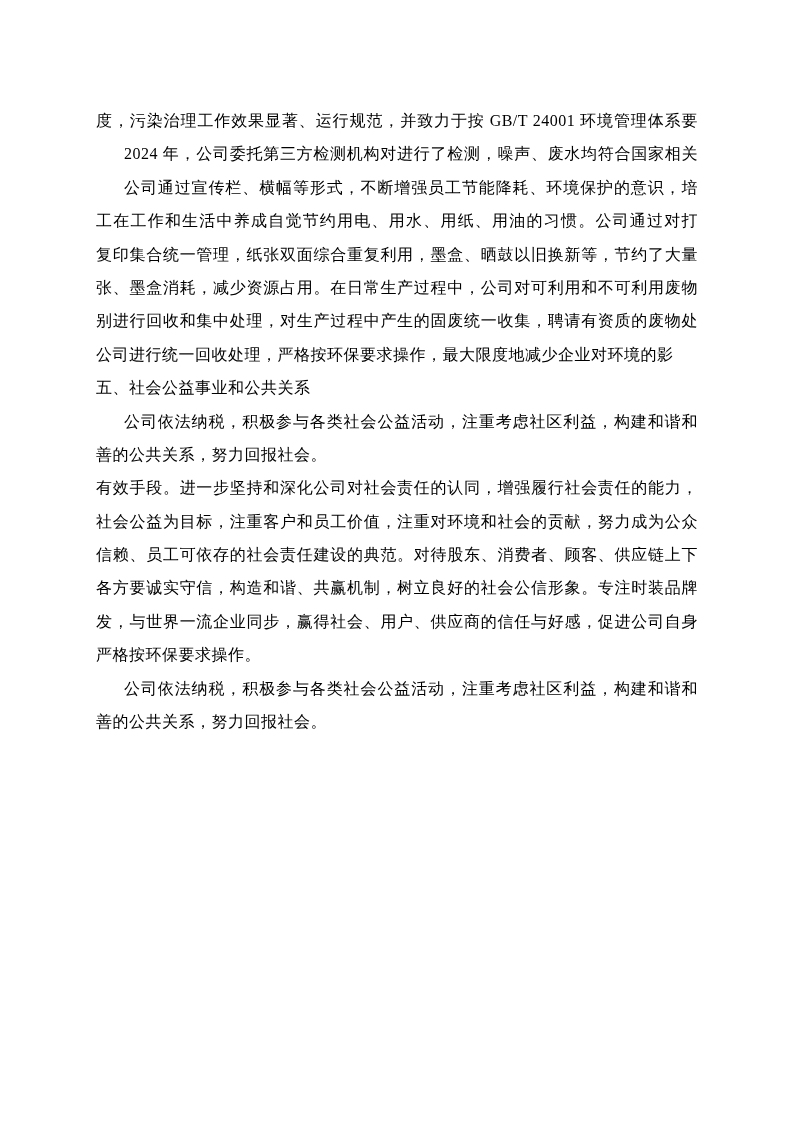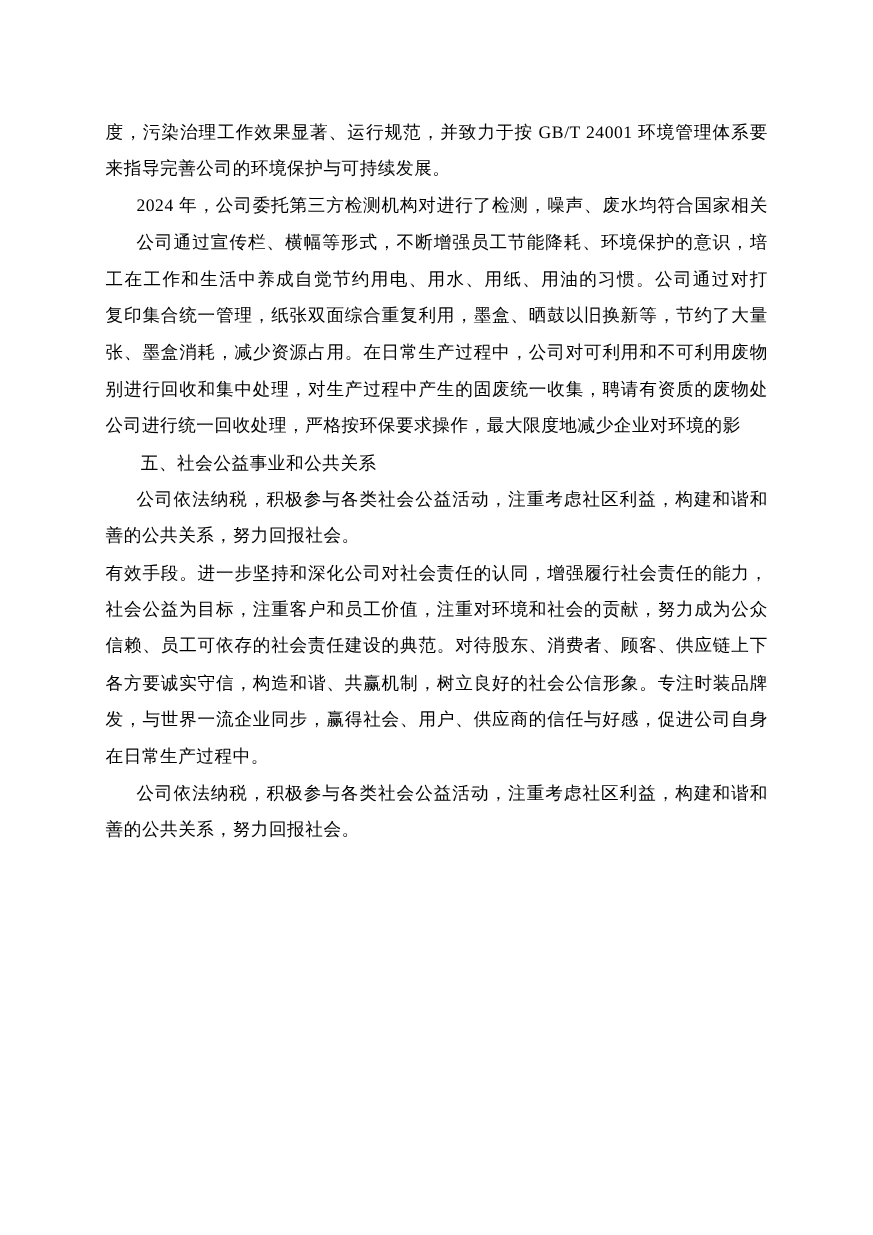--- a/index.html
+++ b/index.html
@@ -37,31 +37,29 @@
     text-align: justify;
     text-align-last: justify;
     text-justify: inter-character;
   }
   
   .block.indent .line.first {
     text-indent: 28px;
   }
   .block.heading .line {
     text-align: left;
-    margin-left: 32px;
   }
 </style>
 </head>
 <body>
 
 <div class="page">
   <div class="content" id="content">
       <div class="block">
         <div class="line fill first">度，污染治理工作效果显著、运行规范，并致力于按 GB/T 24001 环境管理体系要求</div>
-        <div class="line">来指导完善公司的环境保护与可持续发展。</div>
       </div>
       <div class="block indent">
         <div class="line fill first">2024 年，公司委托第三方检测机构对进行了检测，噪声、废水均符合国家相关法</div>
       </div>
       <div class="block indent">
         <div class="line fill first">公司通过宣传栏、横幅等形式，不断增强员工节能降耗、环境保护的意识，培养员</div>
         <div class="line fill">工在工作和生活中养成自觉节约用电、用水、用纸、用油的习惯。公司通过对打印、</div>
         <div class="line fill">复印集合统一管理，纸张双面综合重复利用，墨盒、晒鼓以旧换新等，节约了大量纸</div>
         <div class="line fill">张、墨盒消耗，减少资源占用。在日常生产过程中，公司对可利用和不可利用废物分</div>
         <div class="line fill">别进行回收和集中处理，对生产过程中产生的固废统一收集，聘请有资质的废物处理</div>
@@ -73,20 +71,20 @@
       <div class="block indent">
         <div class="line fill first">公司依法纳税，积极参与各类社会公益活动，注重考虑社区利益，构建和谐和友</div>
         <div class="line">善的公共关系，努力回报社会。</div>
       </div>
       <div class="block indent">
         <div class="line fill">有效手段。进一步坚持和深化公司对社会责任的认同，增强履行社会责任的能力，以</div>
         <div class="line fill">社会公益为目标，注重客户和员工价值，注重对环境和社会的贡献，努力成为公众可</div>
         <div class="line fill">信赖、员工可依存的社会责任建设的典范。对待股东、消费者、顾客、供应链上下游</div>
         <div class="line fill">各方要诚实守信，构造和谐、共赢机制，树立良好的社会公信形象。专注时装品牌研</div>
         <div class="line fill">发，与世界一流企业同步，赢得社会、用户、供应商的信任与好感，促进公司自身与</div>
-        <div class="line">在日常生产过程中。</div>
+        <div class="line">严格按环保要求操作。</div>
       </div>
       <div class="block indent">
         <div class="line fill first">公司依法纳税，积极参与各类社会公益活动，注重考虑社区利益，构建和谐和友</div>
         <div class="line">善的公共关系，努力回报社会。</div>
       </div>
     </div>
 </div>
 
 </body></html>

